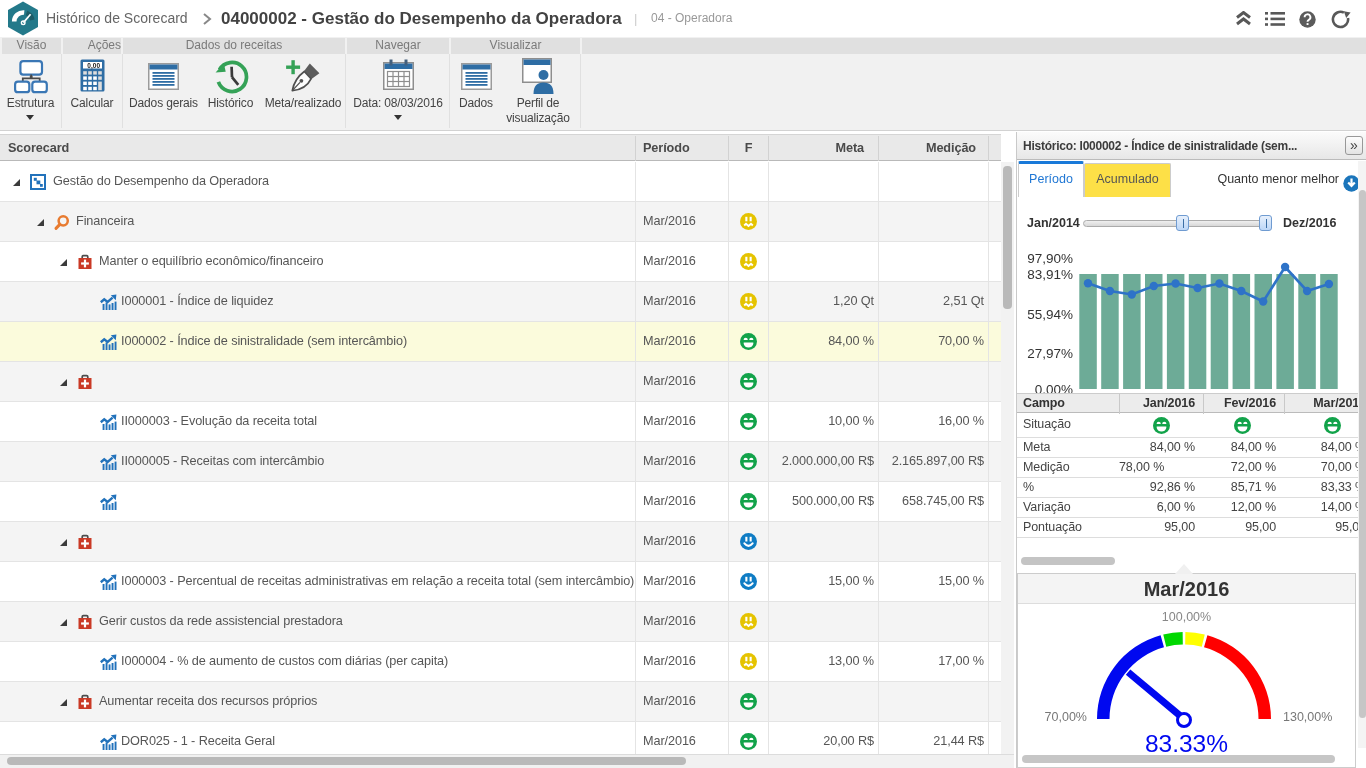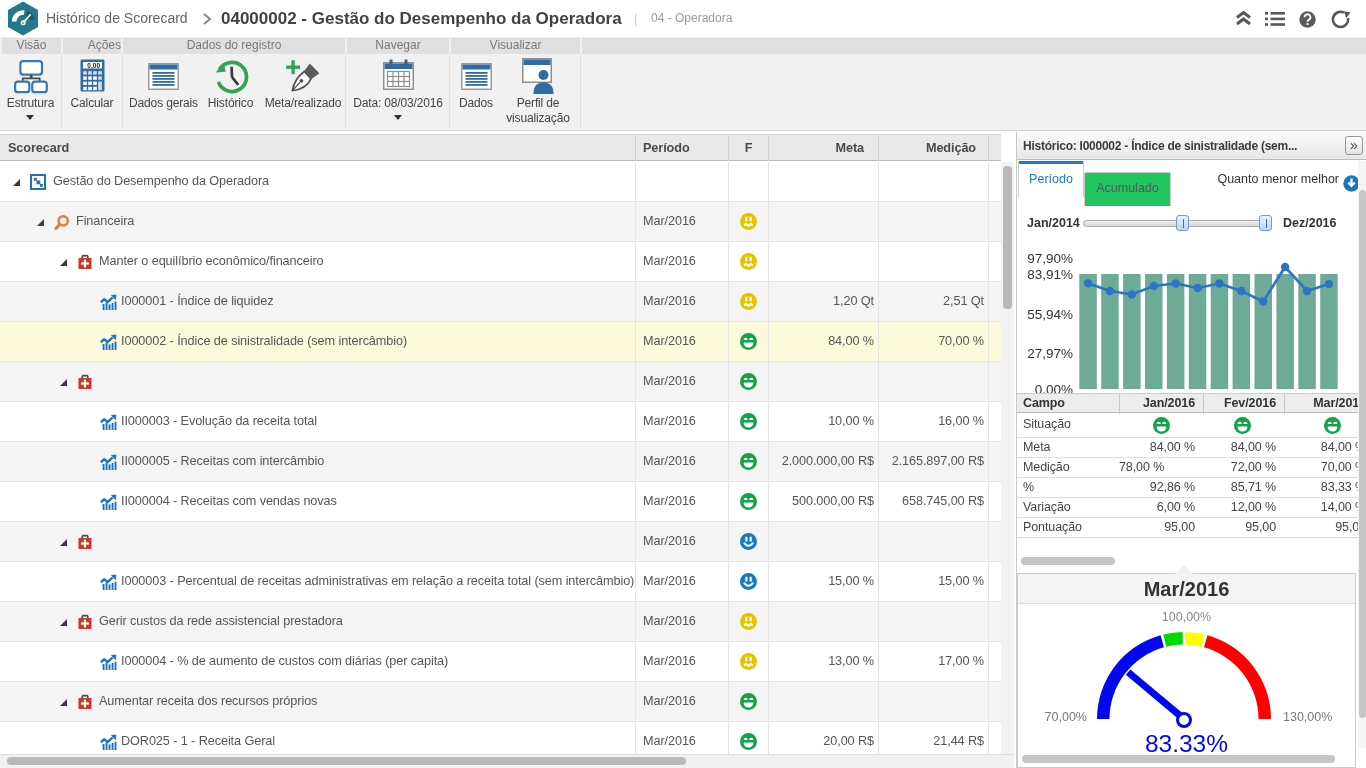--- a/index.html
+++ b/index.html
@@ -74,21 +74,21 @@
   </svg>
   <svg class="abs" style="left:1331px;top:10px" width="20" height="19" viewBox="0 0 20 19">
     <path d="M12.9 2.55 A7.6 7.6 0 1 0 17.0 8.0" fill="none" stroke="#585858" stroke-width="2.6"></path>
     <polygon points="12.8,1.2 19.6,2.6 15.2,8.0" fill="#585858"></polygon>
   </svg>
 </div>
 
 <div id="ribbon">
   <div class="grpcell" style="left:2px;width:59px;">Visão</div>
   <div class="grpcell" style="left:63px;width:58px;text-align:right;">Ações</div>
-  <div class="grpcell" style="left:123px;width:222px;">Dados do registro</div>
+  <div class="grpcell" style="left:123px;width:222px;">Dados do receitas</div>
   <div class="grpcell" style="left:347px;width:102px;">Navegar</div>
   <div class="grpcell" style="left:451px;width:129px;">Visualizar</div>
   <div class="grpcell" style="left:582px;width:784px;"></div>
   <div class="gsep" style="left:61px"></div>
   <div class="gsep" style="left:122px"></div>
   <div class="gsep" style="left:345px"></div>
   <div class="gsep" style="left:449px"></div>
   <div class="gsep" style="left:580px"></div>
 
   <svg class="abs" style="left:14px;top:23px" width="34" height="34" viewBox="0 0 34 34">
@@ -410,21 +410,20 @@
               <g fill="#2272bb">
                 <rect x="2.6" y="10" width="1.9" height="6"></rect>
                 <rect x="5.6" y="8.4" width="1.9" height="7.6"></rect>
                 <rect x="8.6" y="10.4" width="1.9" height="5.6"></rect>
                 <rect x="11.6" y="9" width="1.9" height="7"></rect>
                 <rect x="14.6" y="7.6" width="1.9" height="8.4"></rect>
               </g>
               <polyline points="0.8,8.2 4.2,5.4 7.6,8 12.6,3.6" fill="none" stroke="#2272bb" stroke-width="2.4"></polyline>
               <polygon points="10.8,1.2 16.4,0.6 15.8,6.2" fill="#2272bb"></polygon>
             </svg></div>
-          <div class="rtext" style="left:121px;width:514px">II000004 - Receitas com vendas novas</div>
           <div class="rtext" style="left:643px">Mar/2016</div>
           <div class="smiley" style="left:740px;top:11px"><svg width="17" height="17" viewBox="0 0 17 17">
               <circle cx="8.5" cy="8.5" r="8.5" fill="#12a34a"></circle>
               <path d="M3.6 6.9 a2.1 2.1 0 0 1 4.2 0 z" fill="#fff"></path>
               <path d="M9.2 6.9 a2.1 2.1 0 0 1 4.2 0 z" fill="#fff"></path>
               <path d="M3.7 9.6 h9.6 v0.8 a4.8 4 0 0 1 -9.6 0 z" fill="#fff"></path>
             </svg></div>
           <div class="rright" style="left:769px;width:105px;">500.000,00 R$</div>
           <div class="rright" style="left:879px;width:105px;">658.745,00 R$</div>
           <div class="cellsep" style="left:635px"></div>
@@ -593,21 +592,21 @@
 
 <div id="panel">
   <div id="phead">
     <div class="abs" style="left:6px;top:0;height:28px;line-height:28px;font-size:12px;letter-spacing:-0.25px;font-weight:bold;color:#3c3c3c;white-space:nowrap;">Histórico: I000002 - Índice de sinistralidade (sem...</div>
     <div class="abs" style="left:328px;top:4px;width:18px;height:19px;border:1px solid #989898;border-radius:3px;background:linear-gradient(#fdfdfd,#e3e3e3);text-align:center;line-height:16px;font-size:14px;color:#444;">»</div>
   </div>
 
   <div class="abs" style="left:1px;top:29px;width:66px;height:36px;background:#fff;border:1px solid #ccc;border-bottom:none;border-top:3px solid #1879d9;border-radius:2px 2px 0 0;">
     <div style="text-align:center;line-height:31px;font-size:12.5px;color:#2077d4;">Período</div>
   </div>
-  <div class="abs" style="left:67px;top:40px;width:87px;height:34px;background:#22c55e;border:1px solid #ccc;border-bottom:none;border-radius:2px 2px 0 0;">
+  <div class="abs" style="left:67px;top:31px;width:87px;height:34px;background:#fde047;border:1px solid #ccc;border-bottom:none;border-radius:2px 2px 0 0;">
     <div style="text-align:center;line-height:31px;font-size:12.5px;color:#555;">Acumulado</div>
   </div>
   <div class="abs" style="left:140px;top:29px;width:182px;height:36px;line-height:36px;font-size:12.5px;color:#333;text-align:right;">Quanto menor melhor</div>
   <svg class="abs" style="left:326px;top:43px" width="17" height="17" viewBox="0 0 17 17">
     <circle cx="8.5" cy="8.5" r="8.2" fill="#1b75bb"></circle>
     <path d="M8.5 3.5 v7 M5.2 7.5 l3.3 3.5 l3.3 -3.5" fill="none" stroke="#fff" stroke-width="2.2"></path>
   </svg>
 
   <div class="abs" style="left:10px;top:84px;font-size:12.5px;font-weight:bold;color:#333;">Jan/2014</div>
   <div class="abs" style="left:66px;top:88px;width:186px;height:7px;border:1px solid #ababab;border-radius:4px;background:linear-gradient(#efefef,#d8d8d8);"></div>

